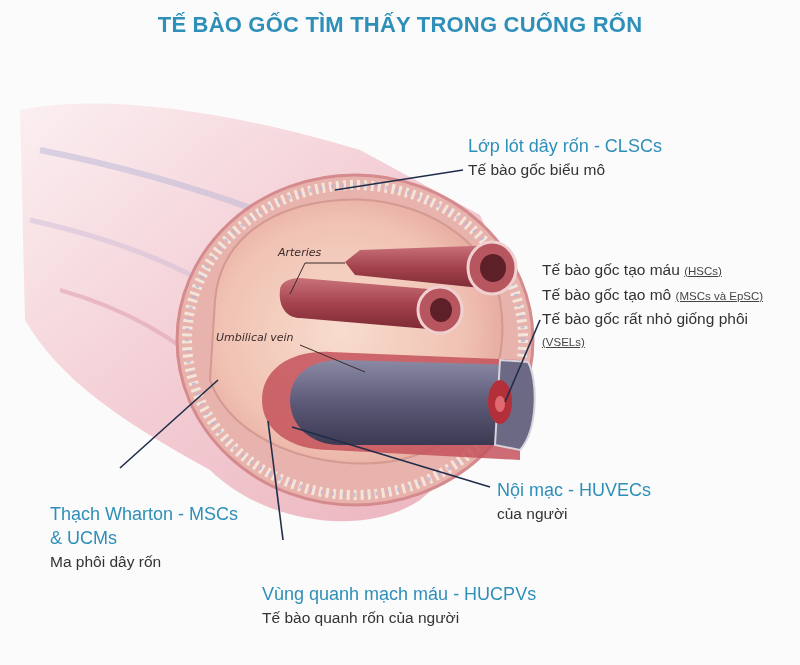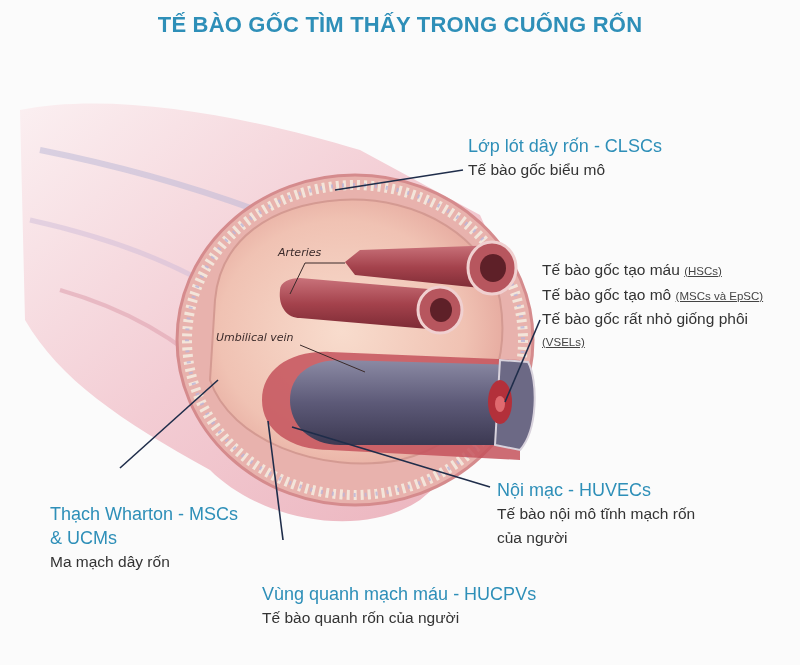--- a/index.html
+++ b/index.html
@@ -105,25 +105,24 @@
 
 <div class="label" style="left:542px; top:258px;">
   <div class="line"><span>Tế bào gốc tạo máu </span><span class="small">(HSCs)</span></div>
   <div class="line"><span>Tế bào gốc tạo mô </span><span class="small">(MSCs và EpSC)</span></div>
   <div class="line" style="line-height:22px;"><span>Tế bào gốc rất nhỏ giống phôi</span><br><span class="small">(VSELs)</span></div>
 </div>
 
 <div class="label" style="left:50px; top:472px;margin-top:30px;">
   <div class="head">Thạch Wharton - MSCs</div>
   <div class="head">&amp; UCMs</div>
-  <div class="line">Ma mạch dây rốn</div>
+  <div class="line">Ma phôi dây rốn</div>
 </div>
 
 <div class="label" style="left:497px; top:478px;">
   <div class="head">Nội mạc - HUVECs</div>
-  <div class="line">Tế bào nội mô tĩnh mạch rốn</div>
   <div class="line">của người</div>
 </div>
 
 <div class="label" style="left:262px; top:570px;margin-top:12px;">
   <div class="head">Vùng quanh mạch máu - HUCPVs</div>
   <div class="line">Tế bào quanh rốn của người</div>
 </div>
 
 </body></html>

